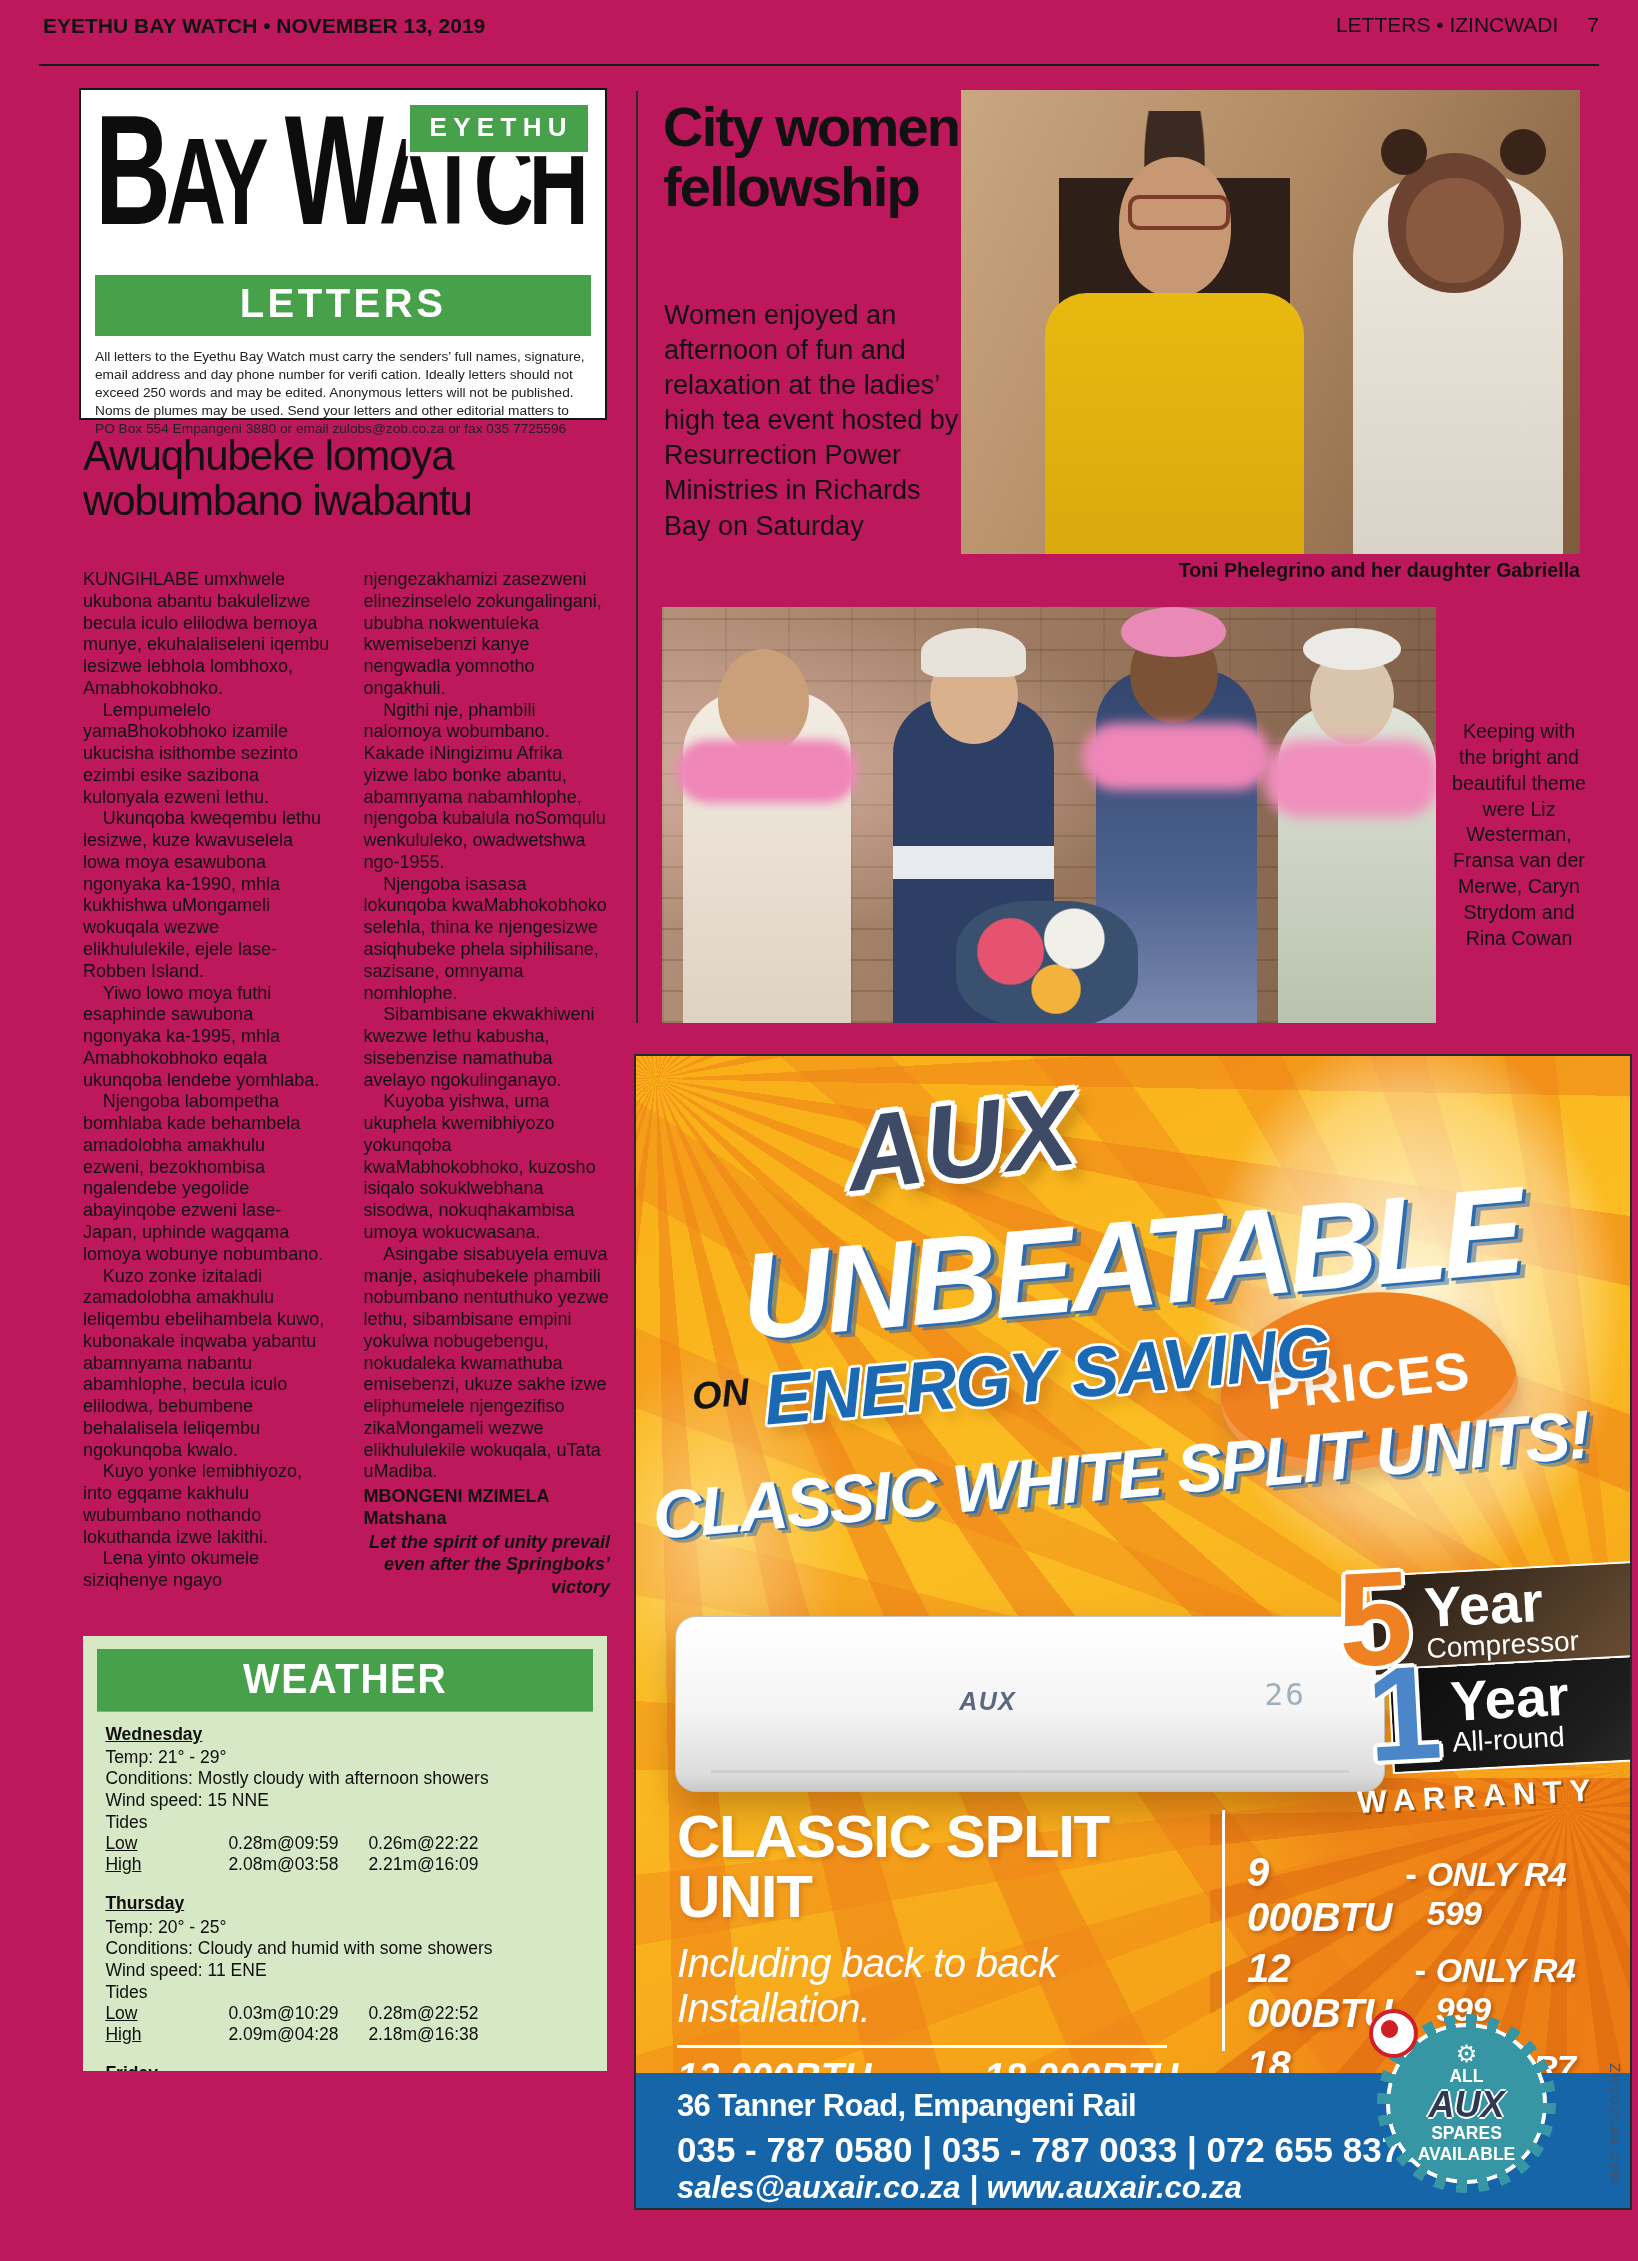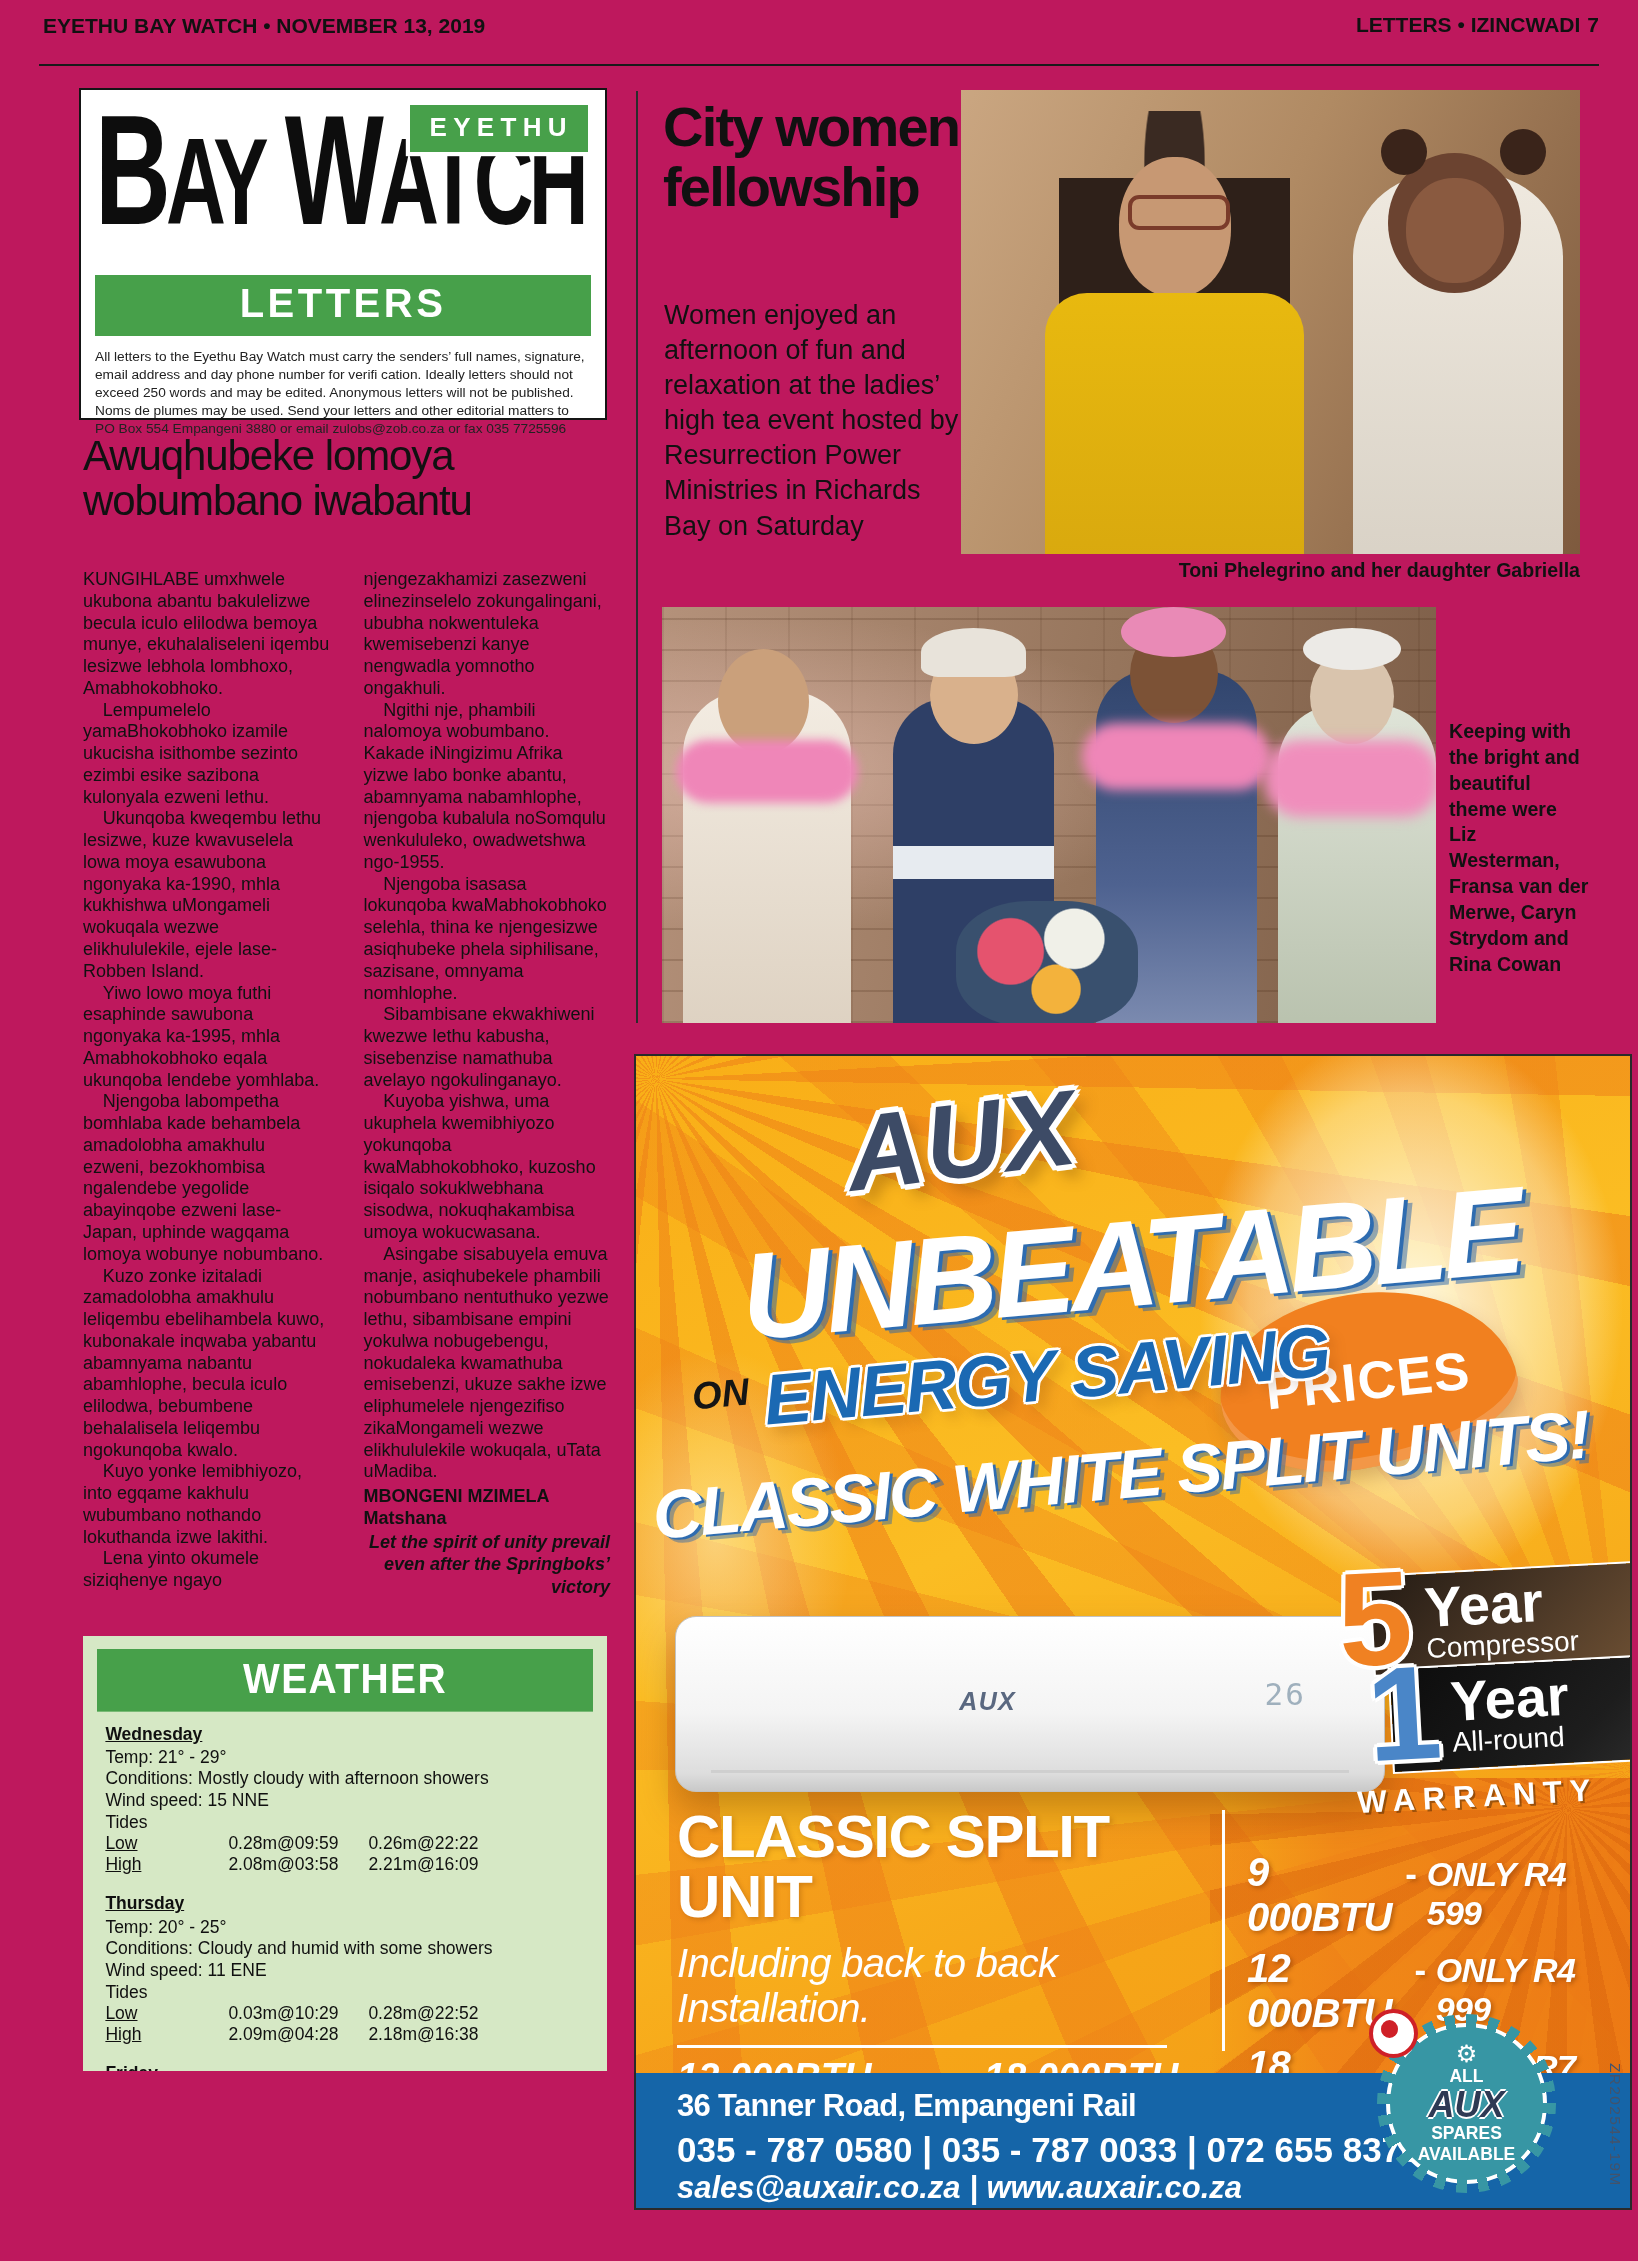--- a/index.html
+++ b/index.html
@@ -1,21 +1,21 @@
 <!DOCTYPE html>
 <html style="font-size:11.2px"><head>
 <meta charset="utf-8">
 <style>
   html,body{margin:0;padding:0;background:#9a9a9a;}
   .page{position:relative;width:1638px;height:2261px;background:#be185d;
         font-family:"Liberation Sans",sans-serif;color:#111;overflow:hidden;} .u{text-decoration:underline;}
 
   
   .hdr-left{position:absolute;left:43px;top:14px;font-size:21px;font-weight:bold;}
-  .hdr-right{position:absolute;right:39px;top:12.6px;font-size:21px;font-weight:bold;display:flex;gap:7px;align-items:baseline;}
+  .hdr-right{position:absolute;right:39px;top:12.6px;font-size:21px;font-weight:normal;display:flex;gap:29px;align-items:baseline;}
   .hdr-rule{position:absolute;left:39px;right:39px;top:64px;height:2.1px;background:#1a1a1a;}
 
   
   .letters-box{position:absolute;left:79px;top:88px;width:528px;height:332px;border:2.8px solid #151515;
                box-sizing:border-box;padding:9.8px 14px;background:#fff;}
   .logo-wrap{position:relative;height:170px;overflow:visible;white-space:nowrap;}
   .logo-text{display:inline-block;font-weight:bold;letter-spacing:-4.9px;font-size:105px;line-height:.92;
              transform:scaleY(1.48);transform-origin:top left;color:#0d0d0d;}
   .logo-text .sm{font-size:83px;}
   .logo-text .w2{margin-left:21px;}
@@ -47,21 +47,21 @@
   .photo1{left:961px;top:90px;width:619px;height:464px;
           background:linear-gradient(115deg,#caa681 0%,#b08a63 45%,#7e5a3e 100%);}
   .photo2{left:662px;top:607px;width:774px;height:416px;
           background:
             radial-gradient(ellipse at 12% 40%,rgba(240,200,190,.55),transparent 45%),
             repeating-linear-gradient(0deg,rgba(60,30,10,.18) 0 2.1px,transparent 2.1px 31px),
             repeating-linear-gradient(90deg,rgba(60,30,10,.10) 0 2.1px,transparent 2.1px 63px),
             linear-gradient(100deg,#b4917a 0%,#96755c 55%,#7c5d47 100%);}
   .ph-shape{position:absolute;}
   .caption1{position:absolute;left:961px;top:559px;width:619px;text-align:right;font-size:19.6px;font-weight:bold;}
-  .caption2{position:absolute;left:1449px;top:719px;width:140px;font-size:19.6px;font-weight:bold;line-height:1.32;}
+  .caption2{position:absolute;left:1449px;top:719px;width:140px;font-size:19.6px;font-weight:normal;line-height:1.32;text-align:center;}
 
   
   .weather{position:absolute;left:83px;top:1636px;width:524px;height:435px;background:#d6e8c5;
            box-sizing:border-box;overflow:hidden;}
   .weather-title{margin:12.6px 14px 0;background:#47a04a;color:#fff;text-align:center;font-weight:bold;
                  font-size:39px;padding:5.6px 0 8.4px;letter-spacing:1.4px;transform:scaleY(1.08);transform-origin:top;}
   .wdays{padding:17px 18px 0 22.4px;font-size:17.5px;line-height:1.2;color:#101010;}
   .wday{margin-bottom:18px;}
   .wday-name{font-weight:bold;text-decoration:underline;margin-bottom:2.1px;}
   .wrow{margin:0.7px 0;}

